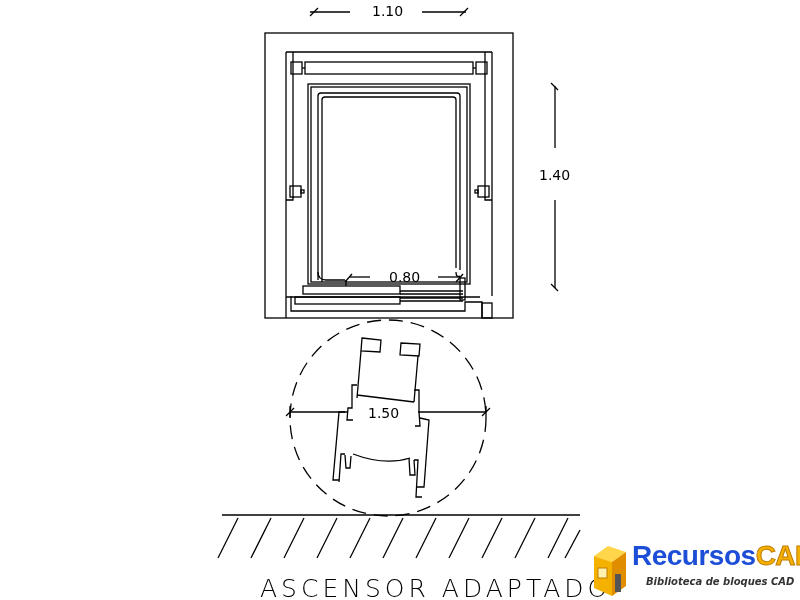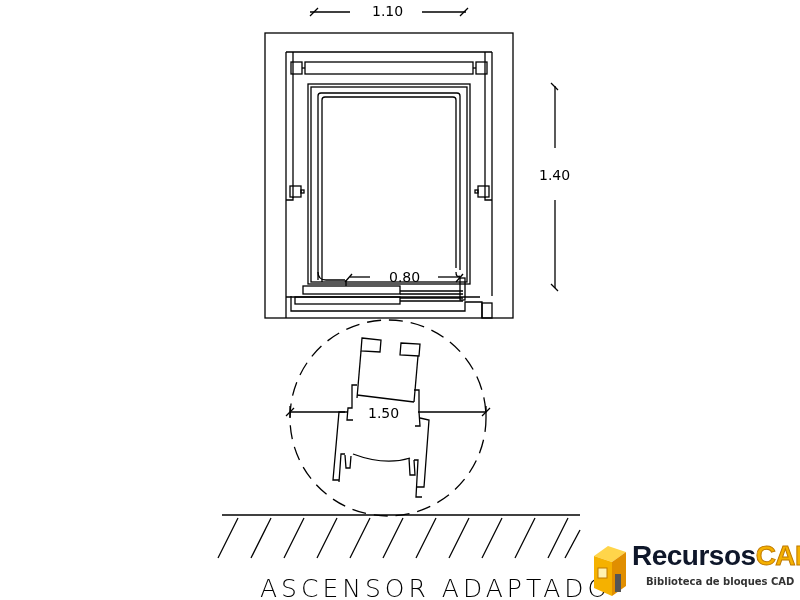--- a/index.html
+++ b/index.html
@@ -2,23 +2,23 @@
 <html><head>
   <meta charset="utf-8">
   <style>
     html, body { margin: 0; padding: 0; }
     body { width: 800px; height: 600px; background: #ffffff; position: relative; overflow: hidden; font-family: "Liberation Sans", sans-serif; }
     #drawing { position: absolute; left: 0; top: 0; }
     .dim-text { font-family: "DejaVu Sans", sans-serif; font-size: 14px; fill: #000; }
     .title-text { font-family: "DejaVu Sans", sans-serif; font-size: 25px; fill: #000; letter-spacing: 4px; font-weight: 200; }
     .logo { position: absolute; left: 590px; top: 538px; width: 210px; height: 60px; }
     .logo-main { position: absolute; left: 42px; top: 2px; font-family: "Liberation Sans", sans-serif; font-weight: bold; font-size: 28px; letter-spacing: -0.5px; }
-    .logo-main .a { color: #0f172a; }
+    .logo-main .a { color: #1d4ed8; }
     .logo-main .b { color: #f5b100; -webkit-text-stroke: 1px #c07a00; }
-    .logo-sub { position: absolute; left: 56px; top: 38px; font-family: "DejaVu Sans", sans-serif; font-size: 10px; color: #333; font-weight: bold; }
+    .logo-sub { position: absolute; left: 56px; top: 38px; font-family: "DejaVu Sans", sans-serif; font-size: 10px; color: #333; font-weight: bold; font-style: italic; }
   </style>
 </head>
 <body>
 
 <svg id="drawing" width="800" height="600" viewBox="0 0 800 600" xmlns="http://www.w3.org/2000/svg">
   <g stroke="#000" stroke-width="1.3" fill="none">
 
     <g>
       <line x1="310" y1="12" x2="350" y2="12"></line>
       <line x1="310" y1="16" x2="318" y2="8"></line>

